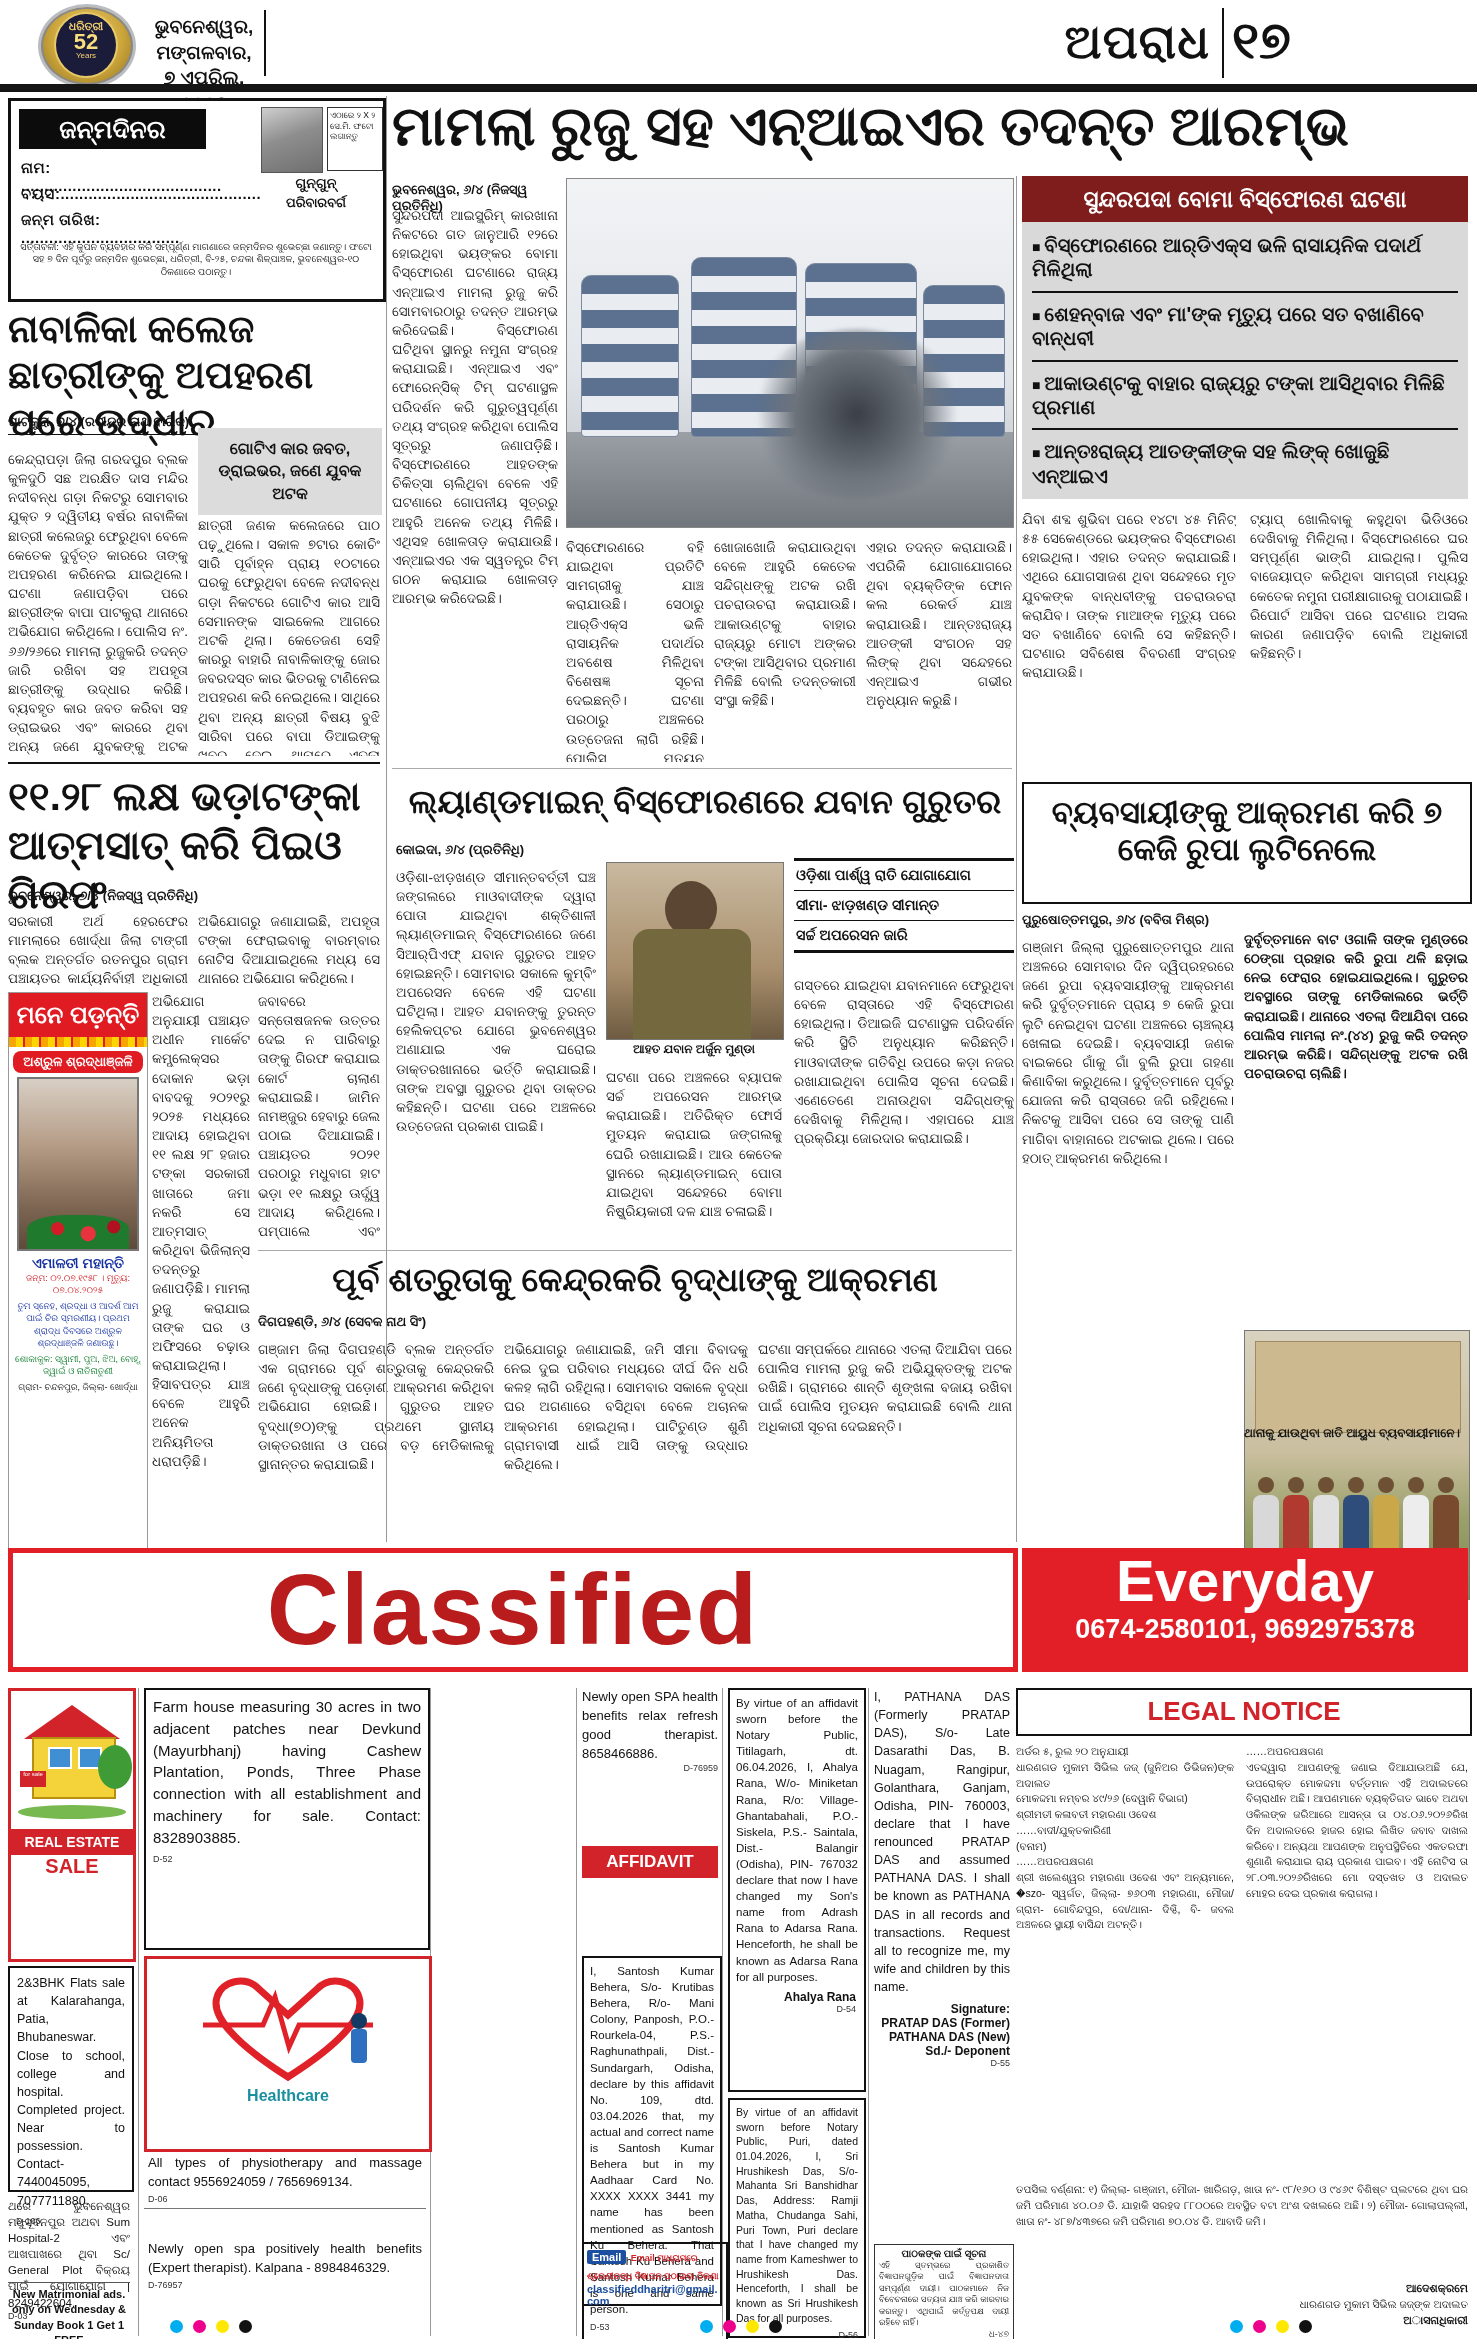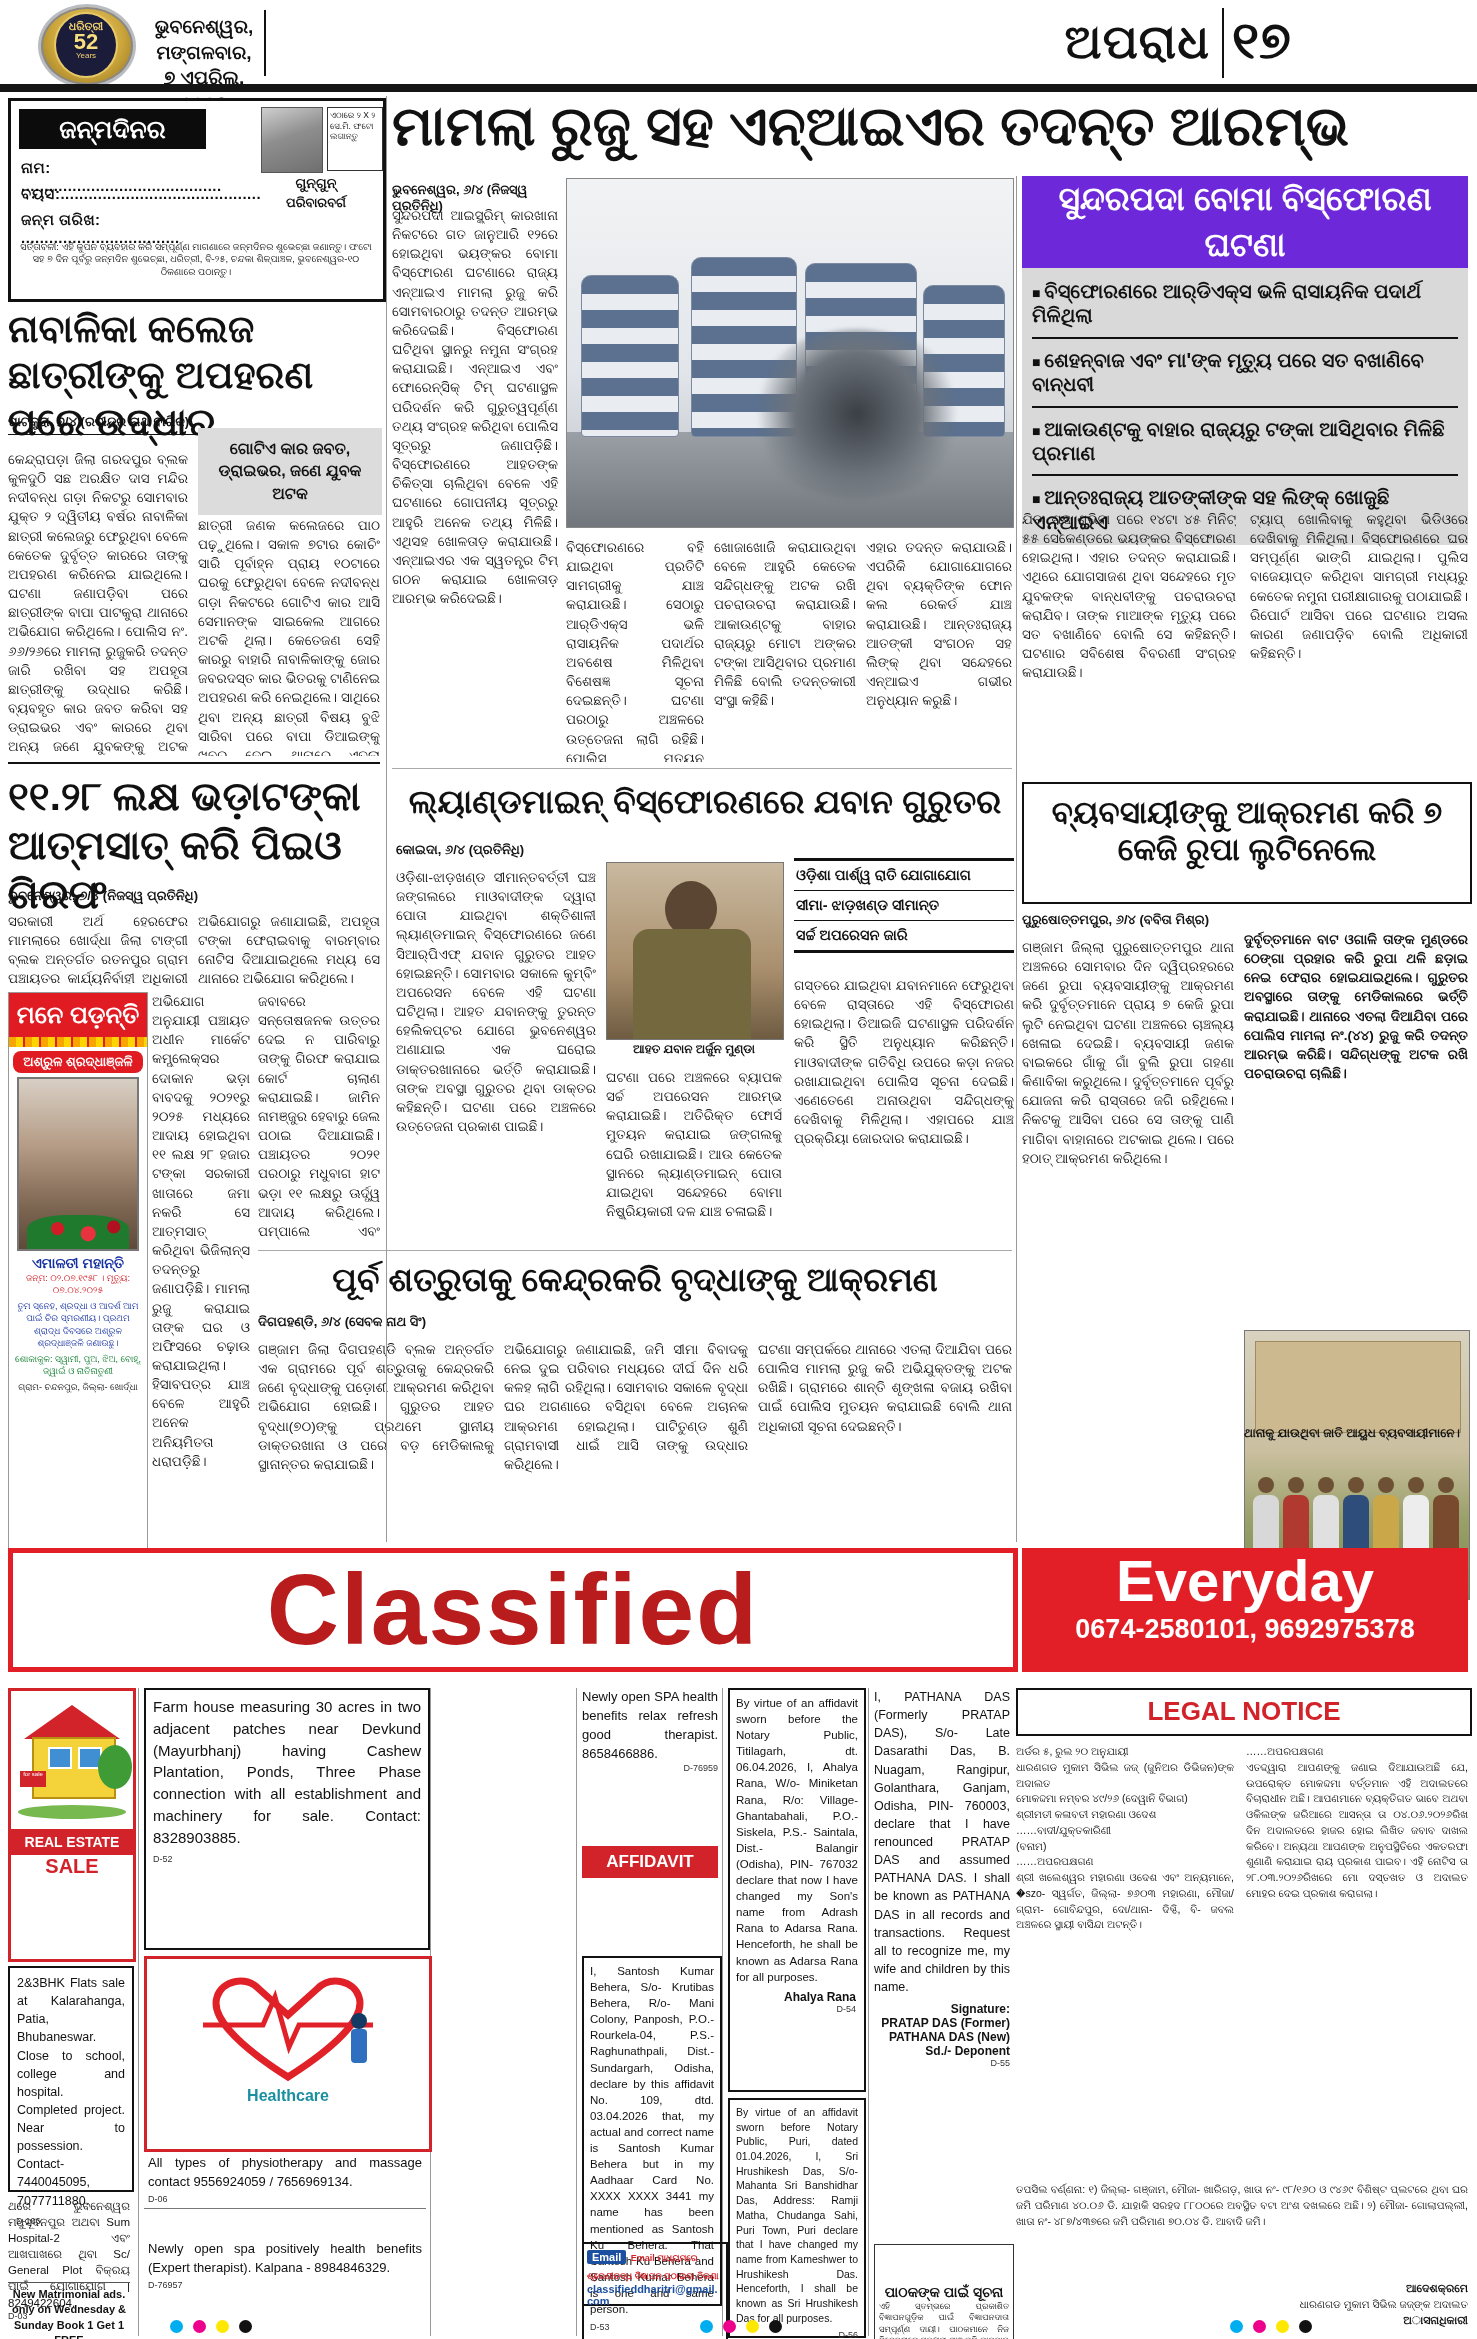--- a/index.html
+++ b/index.html
@@ -40,21 +40,21 @@
   .dateline{font-size:13px;font-weight:bold;}
   .dateline.u{border-bottom:1.5px solid #111;padding-bottom:4px;}
   .body-txt{font-size:13.5px;line-height:1.42;text-align:justify;}
   .gray-box{background:#dcdcdc;font-size:16px;font-weight:bold;text-align:center;padding:10px 6px;line-height:1.4;}
   
   .tanks-photo{background:linear-gradient(#f2f3f5 0%,#e2e6ea 55%,#b9bec5 100%);border:1px solid #888;overflow:hidden;}
   .tank{position:absolute;bottom:90px;border-radius:10px 10px 4px 4px;
      background:repeating-linear-gradient(#5b718f 0 18px,#e9edf2 18px 34px);border:1px solid #7b8aa0;}
   .smoke{position:absolute;border-radius:50%;background:radial-gradient(circle,#3a3f46 0%,#6d737b 45%,rgba(150,155,160,0) 72%);filter:blur(2px);}
   .ground{position:absolute;left:0;right:0;bottom:0;height:95px;background:linear-gradient(#9aa0a6,#71767c);}
-  .lead-box-title{background:#6d28d9;color:#fff;font-size:33px;font-weight:bold;text-align:center;line-height:46px;}
+  .lead-box-title{background:#7f1d1d;color:#fff;font-size:23px;font-weight:bold;text-align:center;line-height:46px;}
   .lead-bullets{background:#d9d9d9;padding:2px 10px;}
   .lead-bullet{font-size:19.5px;font-weight:bold;line-height:1.25;padding:9px 0;border-bottom:2px solid #111;}
   .lead-bullet:last-child{border-bottom:none;}
   .lead-bullet::before{content:"■ ";font-size:14px;}
   
   .mem-box{border:1px solid #999;background:#fff;}
   .mem-title{background:#e01b22;color:#fff;font-weight:bold;font-size:24px;text-align:center;line-height:44px;}
   .mem-strip{height:10px;background:repeating-linear-gradient(90deg,#f7a600 0 7px,#ffd400 7px 14px,#e01b22 14px 16px);}
   .mem-band{background:#e01b22;color:#fff;font-size:13px;font-weight:bold;text-align:center;border-radius:8px;line-height:22px;margin:4px 4px;}
   .mem-photo{margin:4px auto;width:118px;height:170px;border:2px solid #777;
@@ -103,21 +103,21 @@
   .house-bush{position:absolute;right:-6px;top:40px;width:34px;height:44px;border-radius:50%;background:#3f9b35;}
   .house-grass{position:absolute;left:0;bottom:6px;width:108px;height:14px;border-radius:50%;background:#77b94e;}
   .house-sign{position:absolute;left:2px;top:66px;width:26px;height:16px;background:#d2232a;color:#fff;font-size:6px;text-align:center;line-height:1.2;}
   .hc-label{color:#1a8fa0;font-weight:bold;font-size:16px;text-align:center;}
   .email-chip{background:#1c4fa0;color:#fff;font-weight:bold;font-size:11px;padding:1px 5px;border-radius:2px;}
   .email-od{color:#d2232a;font-size:9px;font-weight:bold;}
   .email-addr{color:#1c4fa0;font-weight:bold;font-size:11px;word-break:break-all;}
   .legal-title{color:#d2232a;font-weight:bold;font-size:26px;text-align:center;line-height:42px;}
   .legal-txt{font-size:10.5px;line-height:1.5;text-align:justify;white-space:pre-line;}
   .notice-box{border:1.5px solid #333;padding:3px 4px;}
-  .notice-title{font-size:14px;font-weight:bold;text-align:center;margin-top:36px;}
+  .notice-title{font-size:10px;font-weight:bold;text-align:center;}
   .notice-body{font-size:8.5px;line-height:1.35;text-align:justify;}
   
   .reg{display:flex;gap:10px;}
   .dot{width:13px;height:13px;border-radius:50%;}
   .dot.c{background:#00aeef;} .dot.m{background:#ec008c;}
   .dot.y{background:#ffe800;} .dot.k{background:#111;}
   .heart-svg{display:block;margin:8px auto 0;}
 </style>
 </head>
 <body>

